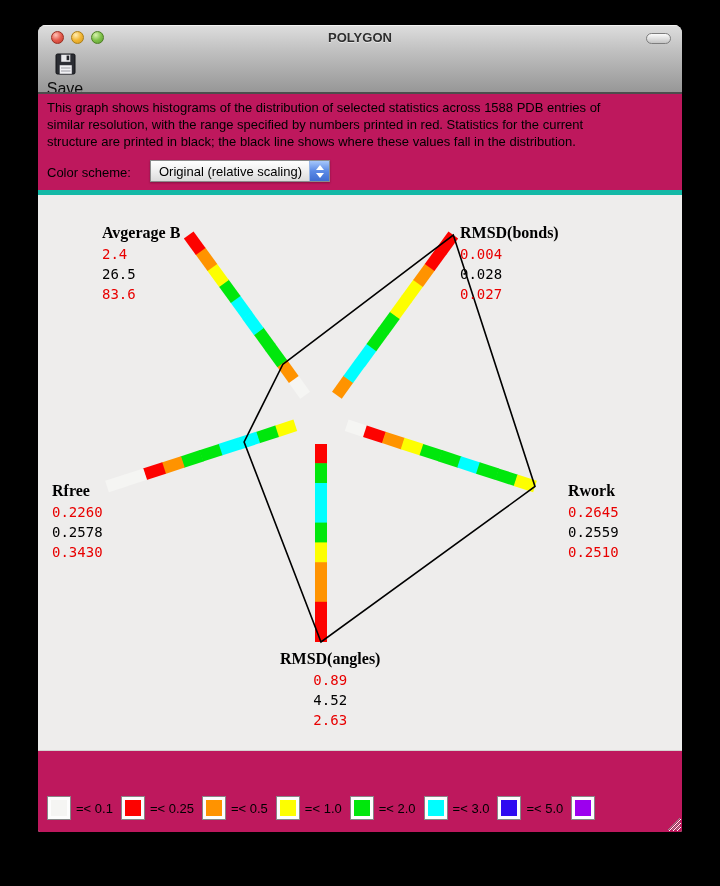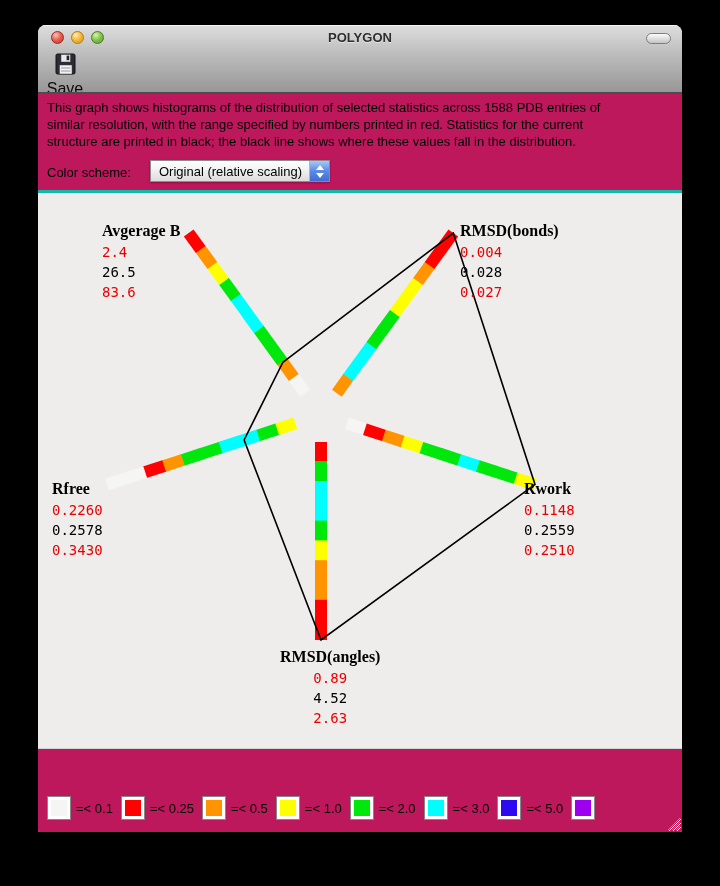--- a/index.html
+++ b/index.html
@@ -38,21 +38,21 @@
   .dropdown-text{flex:1;padding-left:8px;font-size:13px;color:#000;white-space:nowrap;}
   .dropdown-stepper{width:19px;align-self:stretch;background:linear-gradient(#a7c8fb,#5b8ae6 50%,#3f6ed2);
             display:flex;flex-direction:column;align-items:center;justify-content:center;
             border-left:1px solid #99b7e8;}
   .tri-up{width:0;height:0;border-left:4px solid transparent;border-right:4px solid transparent;
           border-bottom:5px solid #fff;margin-bottom:3px;}
   .tri-down{width:0;height:0;border-left:4px solid transparent;border-right:4px solid transparent;
           border-top:5px solid #fff;}
   
   .plot-panel{position:absolute;left:0;top:96px;width:644px;height:555px;
-              background:#eeedec;border-top:3px solid #14b8a6;border-bottom:1px solid #d4d3d1;}
+              background:#eeedec;border-top:5px solid #14b8a6;border-bottom:1px solid #d4d3d1;}
   #chart-svg{position:absolute;left:0;top:0;}
   #plot-labels{position:absolute;left:0;top:0;width:100%;height:100%;pointer-events:none;}
   .axis-block{position:absolute;}
   .axis-name{font-family:"Liberation Serif",serif;font-weight:700;font-size:16px;color:#000;
              white-space:nowrap;margin-bottom:2px;}
   .axis-val{font-family:"DejaVu Sans Mono",monospace;font-size:14px;line-height:20px;white-space:nowrap;}
   
   .bins-note{position:absolute;left:9px;top:657px;font-size:13px;color:#000;line-height:17px;white-space:nowrap;}
   .legend-row{position:absolute;left:9px;top:702px;display:flex;align-items:center;gap:8px;}
   .legend-item{display:flex;align-items:center;gap:5px;}
@@ -171,23 +171,23 @@
             <div class="axis-val" style="color: rgb(232, 0, 0);">2.4</div>
             <div class="axis-val" style="color: rgb(0, 0, 0);">26.5</div>
             <div class="axis-val" style="color: rgb(232, 0, 0);">83.6</div>
           </div>
           <div class="axis-block" style="left: 422px; top: 29px;">
             <div class="axis-name">RMSD(bonds)</div>
             <div class="axis-val" style="color: rgb(232, 0, 0);">0.004</div>
             <div class="axis-val" style="color: rgb(0, 0, 0);">0.028</div>
             <div class="axis-val" style="color: rgb(232, 0, 0);">0.027</div>
           </div>
-          <div class="axis-block" style="left: 486px; top: 287px;">
+          <div class="axis-block" style="left: 530px; top: 287px;">
             <div class="axis-name">Rwork</div>
-            <div class="axis-val" style="color: rgb(232, 0, 0);">0.1148</div>
+            <div class="axis-val" style="color: rgb(232, 0, 0);">0.2645</div>
             <div class="axis-val" style="color: rgb(0, 0, 0);">0.2559</div>
             <div class="axis-val" style="color: rgb(232, 0, 0);">0.2510</div>
           </div>
           <div class="axis-block" style="left: 242px; top: 455px; text-align: center;">
             <div class="axis-name">RMSD(angles)</div>
             <div class="axis-val" style="color: rgb(232, 0, 0);">0.89</div>
             <div class="axis-val" style="color: rgb(0, 0, 0);">4.52</div>
             <div class="axis-val" style="color: rgb(232, 0, 0);">2.63</div>
           </div>
           <div class="axis-block" style="left: 14px; top: 287px;">

